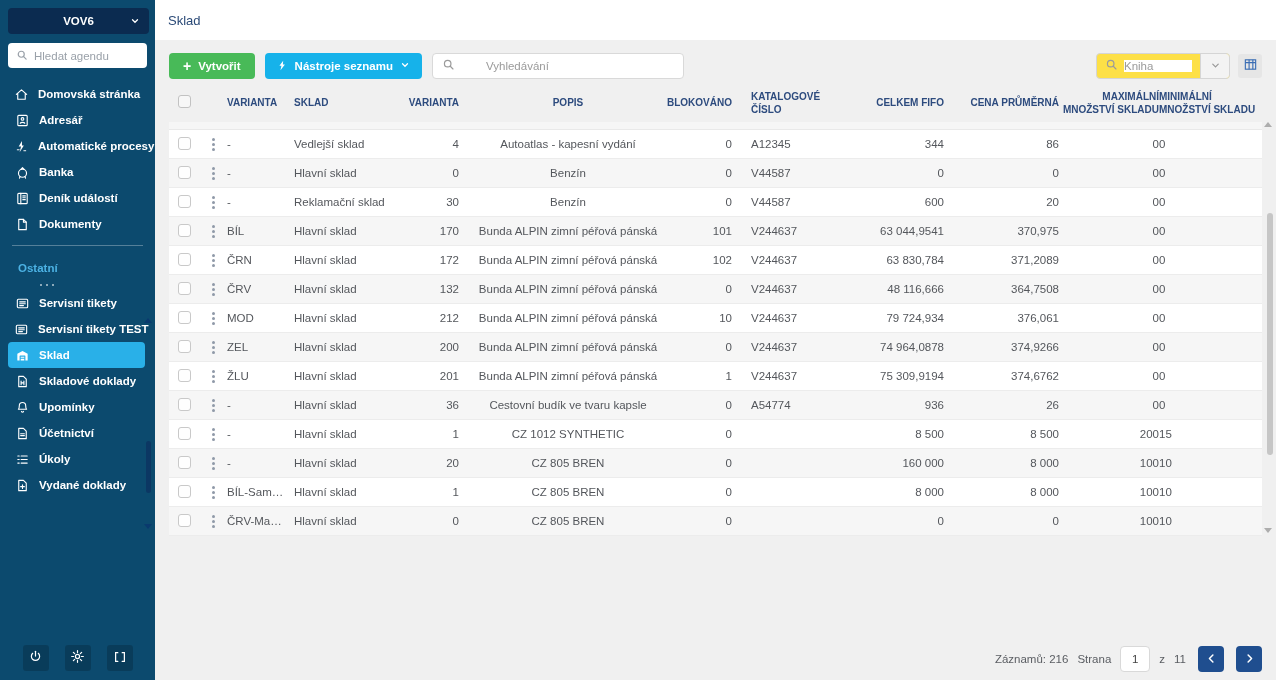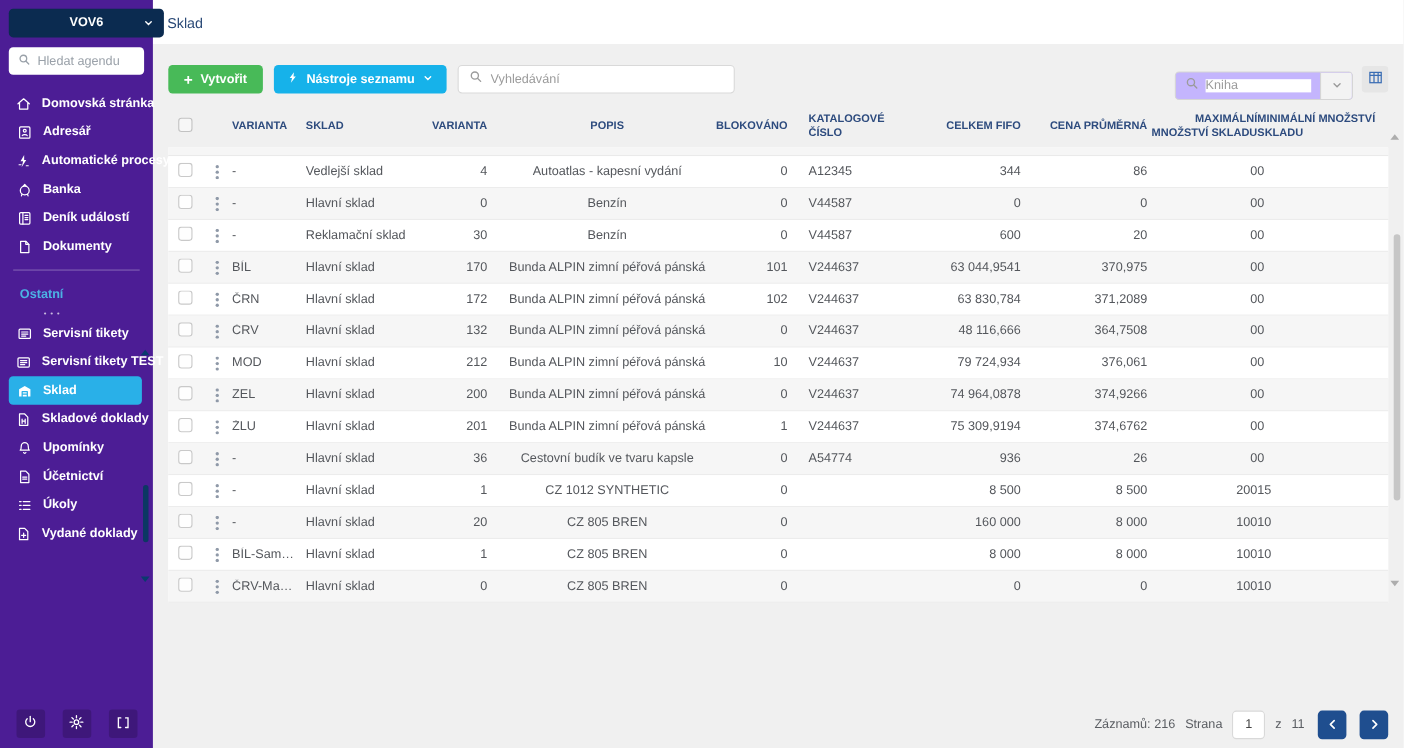--- a/index.html
+++ b/index.html
@@ -1,21 +1,21 @@
 <!DOCTYPE html>
 <html><head>
 <meta charset="utf-8">
 <style>
   * { box-sizing: border-box; margin: 0; padding: 0; }
   html,body { width:1276px; height:680px; overflow:hidden; }
   body { font-family:"Liberation Sans", sans-serif; background:#f0f0f0; }
   .app { display:flex; width:1276px; height:680px; }
 
   
-  .sidebar { width:139px; flex-shrink:0; background:#4c1d95; position:relative; color:#fff; }
+  .sidebar { width:155px; flex-shrink:0; background:#0c4a6e; position:relative; color:#fff; }
   .ws-btn { margin:8px; width:141px; height:26px; background:#0b2b50; border:none; border-radius:4px;
             color:#fff; font-weight:700; font-size:11.5px; display:flex; align-items:center;
             justify-content:center; position:relative; cursor:pointer; font-family:inherit; }
   .ws-btn .chev { position:absolute; right:9px; top:8px; }
   .side-search { margin:9px 8px 13px; background:#fff; border-radius:4px; height:25px;
                  display:flex; align-items:center; padding:0 8px; gap:6px; }
   .side-search input { border:none; outline:none; width:100%; font-size:11.5px; color:#333; font-family:inherit; }
   .side-search input::placeholder { color:#9aa1a9; }
   .nav-item { display:flex; align-items:center; gap:9px; height:26px; margin:0 10px 0 8px;
               padding:0 6px; border-radius:4px; font-size:11.5px; font-weight:600; cursor:pointer; white-space:nowrap; }
@@ -42,25 +42,25 @@
   .content { flex:1; position:relative; padding:0 14px; }
 
   .toolbar { display:flex; align-items:center; gap:10px; padding:13px 0 9px; }
   .btn { border:none; border-radius:4px; height:26px; color:#fff; font-weight:700; font-size:11.5px;
          display:flex; align-items:center; gap:7px; cursor:pointer; font-family:inherit; }
   .btn-green { background:#48ba58; padding:0 14px; }
   .btn-cyan { background:#16b2ea; padding:0 12px; }
   .plus-glyph { font-size:14px; font-weight:700; line-height:1; }
   .search-box { width:252px; height:26px; background:#fff; border:1px solid #d9d9d9; border-radius:4px;
                 display:flex; align-items:center; padding:0 9px; gap:7px; }
-  .search-box input { border:none; outline:none; width:100%; font-size:11.5px; color:#444; font-family:inherit; }
+  .search-box input { border:none; outline:none; width:100%; font-size:11.5px; color:#444; font-family:inherit;margin-left:24px; }
   .search-box input::placeholder, .book-main input::placeholder { color:#9b9b9b; }
   .right-tools { margin-left:auto; display:flex; align-items:center; gap:8px; }
   .book { display:flex; height:26px; border:1px solid #d5d5d5; border-radius:4px; overflow:hidden;
-          background:#c4b5fd; width:162px;margin-top:12px; }
+          background:#fde047; width:134px; }
   .book-main { flex:1; display:flex; align-items:center; gap:6px; padding:0 8px; min-width:0; }
   .book-main input { border:none; outline:none; width:100%; font-size:11.5px; font-family:inherit; }
   .book-chevron { width:29px; border:none; border-left:1px solid #d5d5d5; background:#f3f3f3;
                   display:flex; align-items:center; justify-content:center; cursor:pointer; }
   .grid-btn { width:24px; height:24px; background:#e6e6e6; border:none; border-radius:3px;
               display:flex; align-items:center; justify-content:center; cursor:pointer; }
 
   
   .grid-header { display:flex; align-items:center; min-height:34px; padding-bottom:3px;
                  font-size:10px; font-weight:700; color:#2d4b7e; line-height:1.25; }

